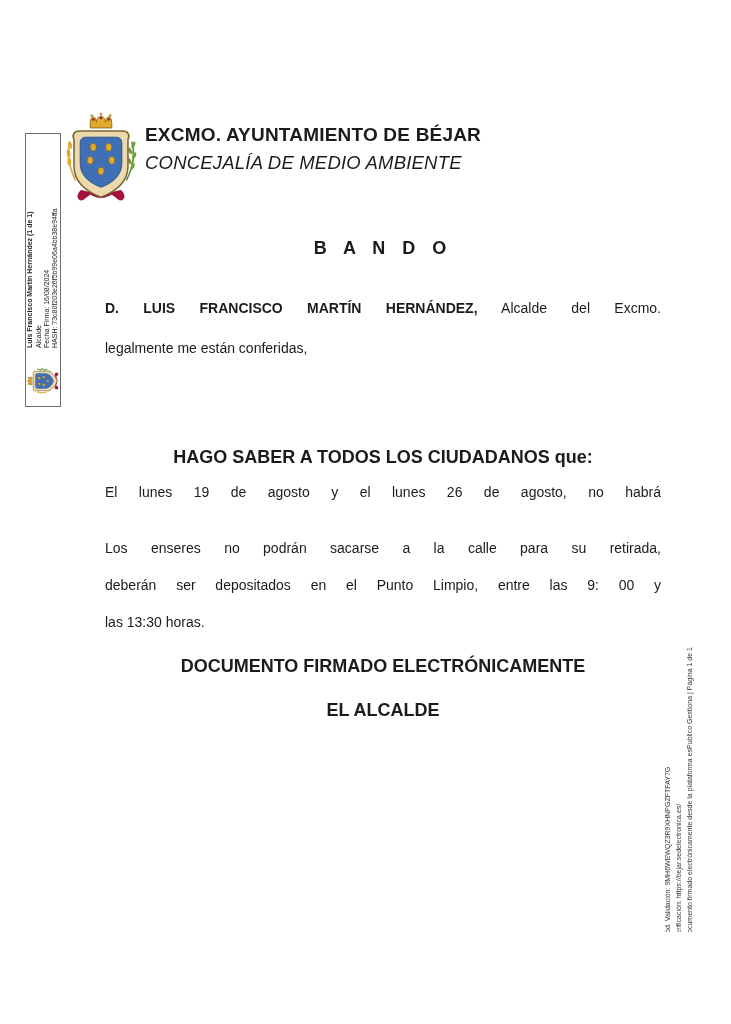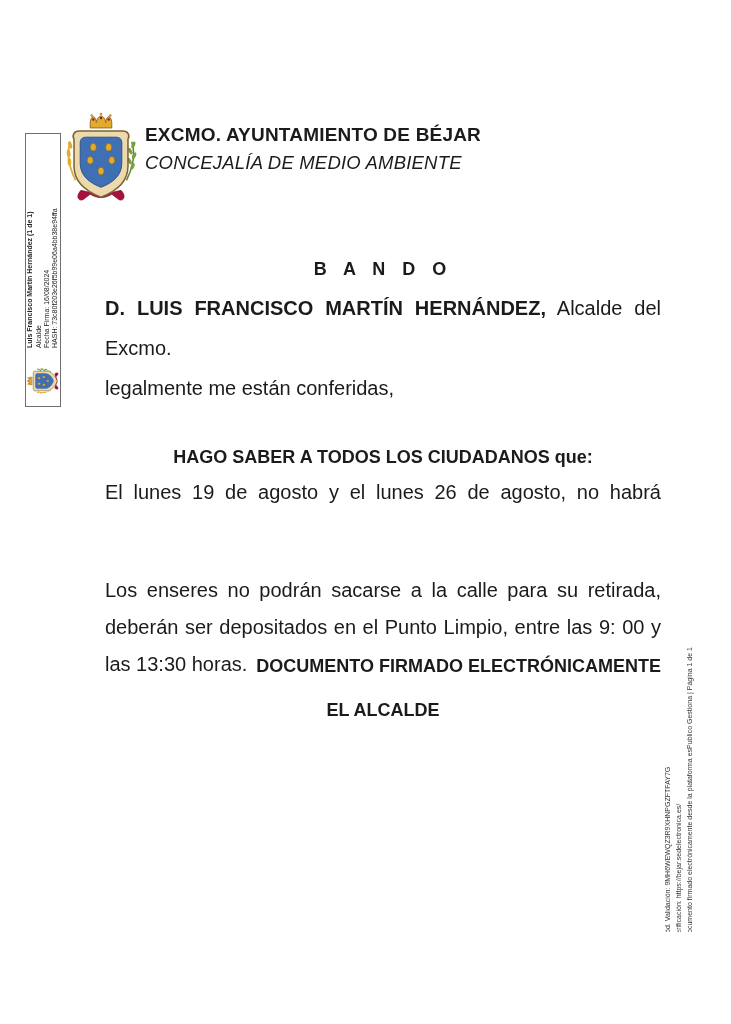--- a/index.html
+++ b/index.html
@@ -17,31 +17,31 @@
            border:1px solid #6e6e6e;box-sizing:border-box;}
   .sig-strip{position:absolute;left:1px;top:272px;width:270px;height:32px;
              transform:rotate(-90deg);transform-origin:0 0;
              display:flex;flex-direction:row;align-items:center;}
   .sig-crest{width:30px;height:34px;margin-left:10px;flex:0 0 auto;}
   .sig-lines{margin-left:18px;font-size:7px;line-height:8.4px;white-space:nowrap;color:#222;}
   .sig-name{font-weight:700;}
 
   
   .doc-col{position:absolute;left:105px;top:0;width:556px;}
-  .doc-title{position:absolute;top:247px;width:100%;text-align:center;
+  .doc-title{position:absolute;top:226px;width:100%;text-align:center;
              font-size:18px;font-weight:700;letter-spacing:6px;}
-  .para{position:absolute;width:100%;font-size:20px;line-height:40px;}
+  .para{position:absolute;width:100%;font-size:14px;line-height:40px;}
   .jline{text-align:justify;text-align-last:justify;}
   .jlast{text-align:left;}
   .center-bold{position:absolute;width:100%;text-align:center;font-size:18px;font-weight:700;}
   #intro{top:288px;}
   #heading{top:447px;}
   #para1{top:474px;line-height:37px;}
-  #para2{top:572px;line-height:37px;}
-  #signed{top:656px;text-align:right;}
+  #para2{top:530px;line-height:37px;}
+  #signed{top:656px;}
   #alcalde{top:700px;}
 
   
   .verif-box{position:absolute;left:662px;top:608px;width:40px;height:330px;}
   .verif-strip{position:absolute;left:0;top:330px;width:330px;height:40px;
                transform:rotate(-90deg);transform-origin:0 0;
                font-size:7px;line-height:11px;color:#333;white-space:nowrap;}
   .qr{position:absolute;left:650px;top:943px;width:47px;height:47px;}
 </style>
 </head>

